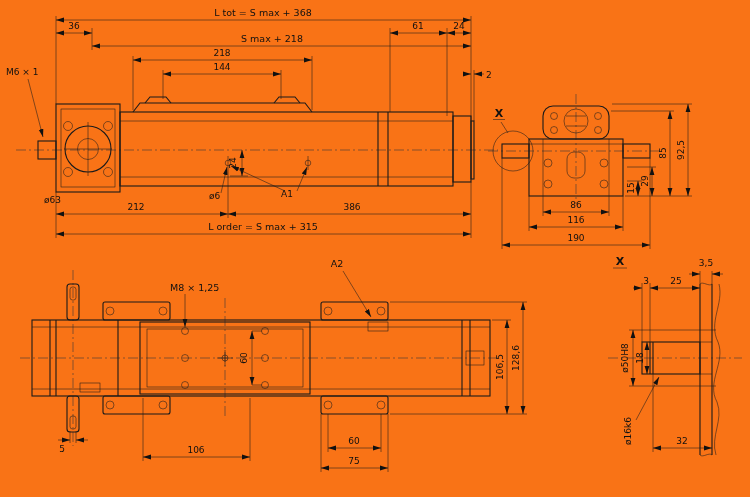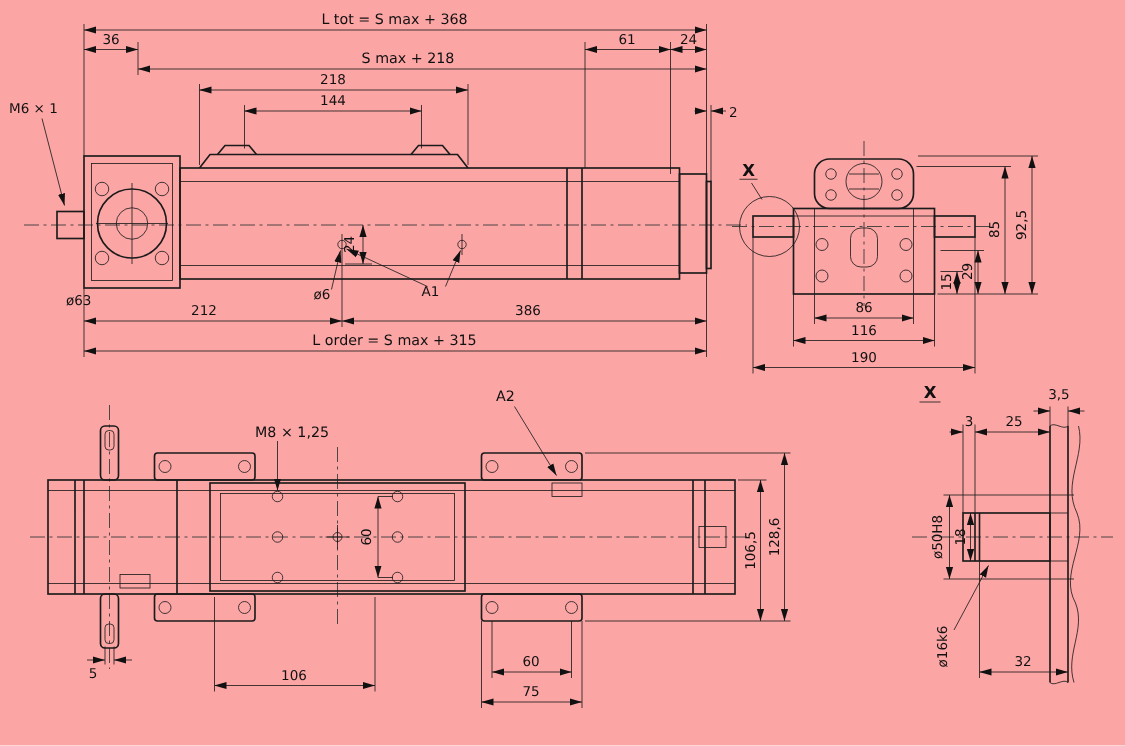--- a/index.html
+++ b/index.html
@@ -1,16 +1,16 @@
 <!DOCTYPE html>
 <html><head>
 <meta charset="utf-8">
 <style>
   html,body{margin:0;padding:0;background:#ffffff;}
-  .canvas{width:750px;height:497px;background:#fca5a5;position:relative;overflow:hidden;}
+  .canvas{width:750px;height:497px;background:#f97316;position:relative;overflow:hidden;}
   svg text{font-family:"DejaVu Sans", sans-serif;font-size:9px;fill:#111;}
   svg text.formula{font-size:9.5px;}
   svg text.marker{font-size:11px;font-weight:bold;}
   .ol{stroke:#1b1b1b;stroke-width:1.1;fill:none;stroke-linejoin:miter;}
   .tl{stroke:#1b1b1b;stroke-width:0.55;fill:none;}
   .dl{stroke:#1b1b1b;stroke-width:0.55;fill:none;}
   .cl{stroke:#3a3a3a;stroke-width:0.6;fill:none;stroke-dasharray:10 3 2 3;}
 </style>
 </head>
 <body>

